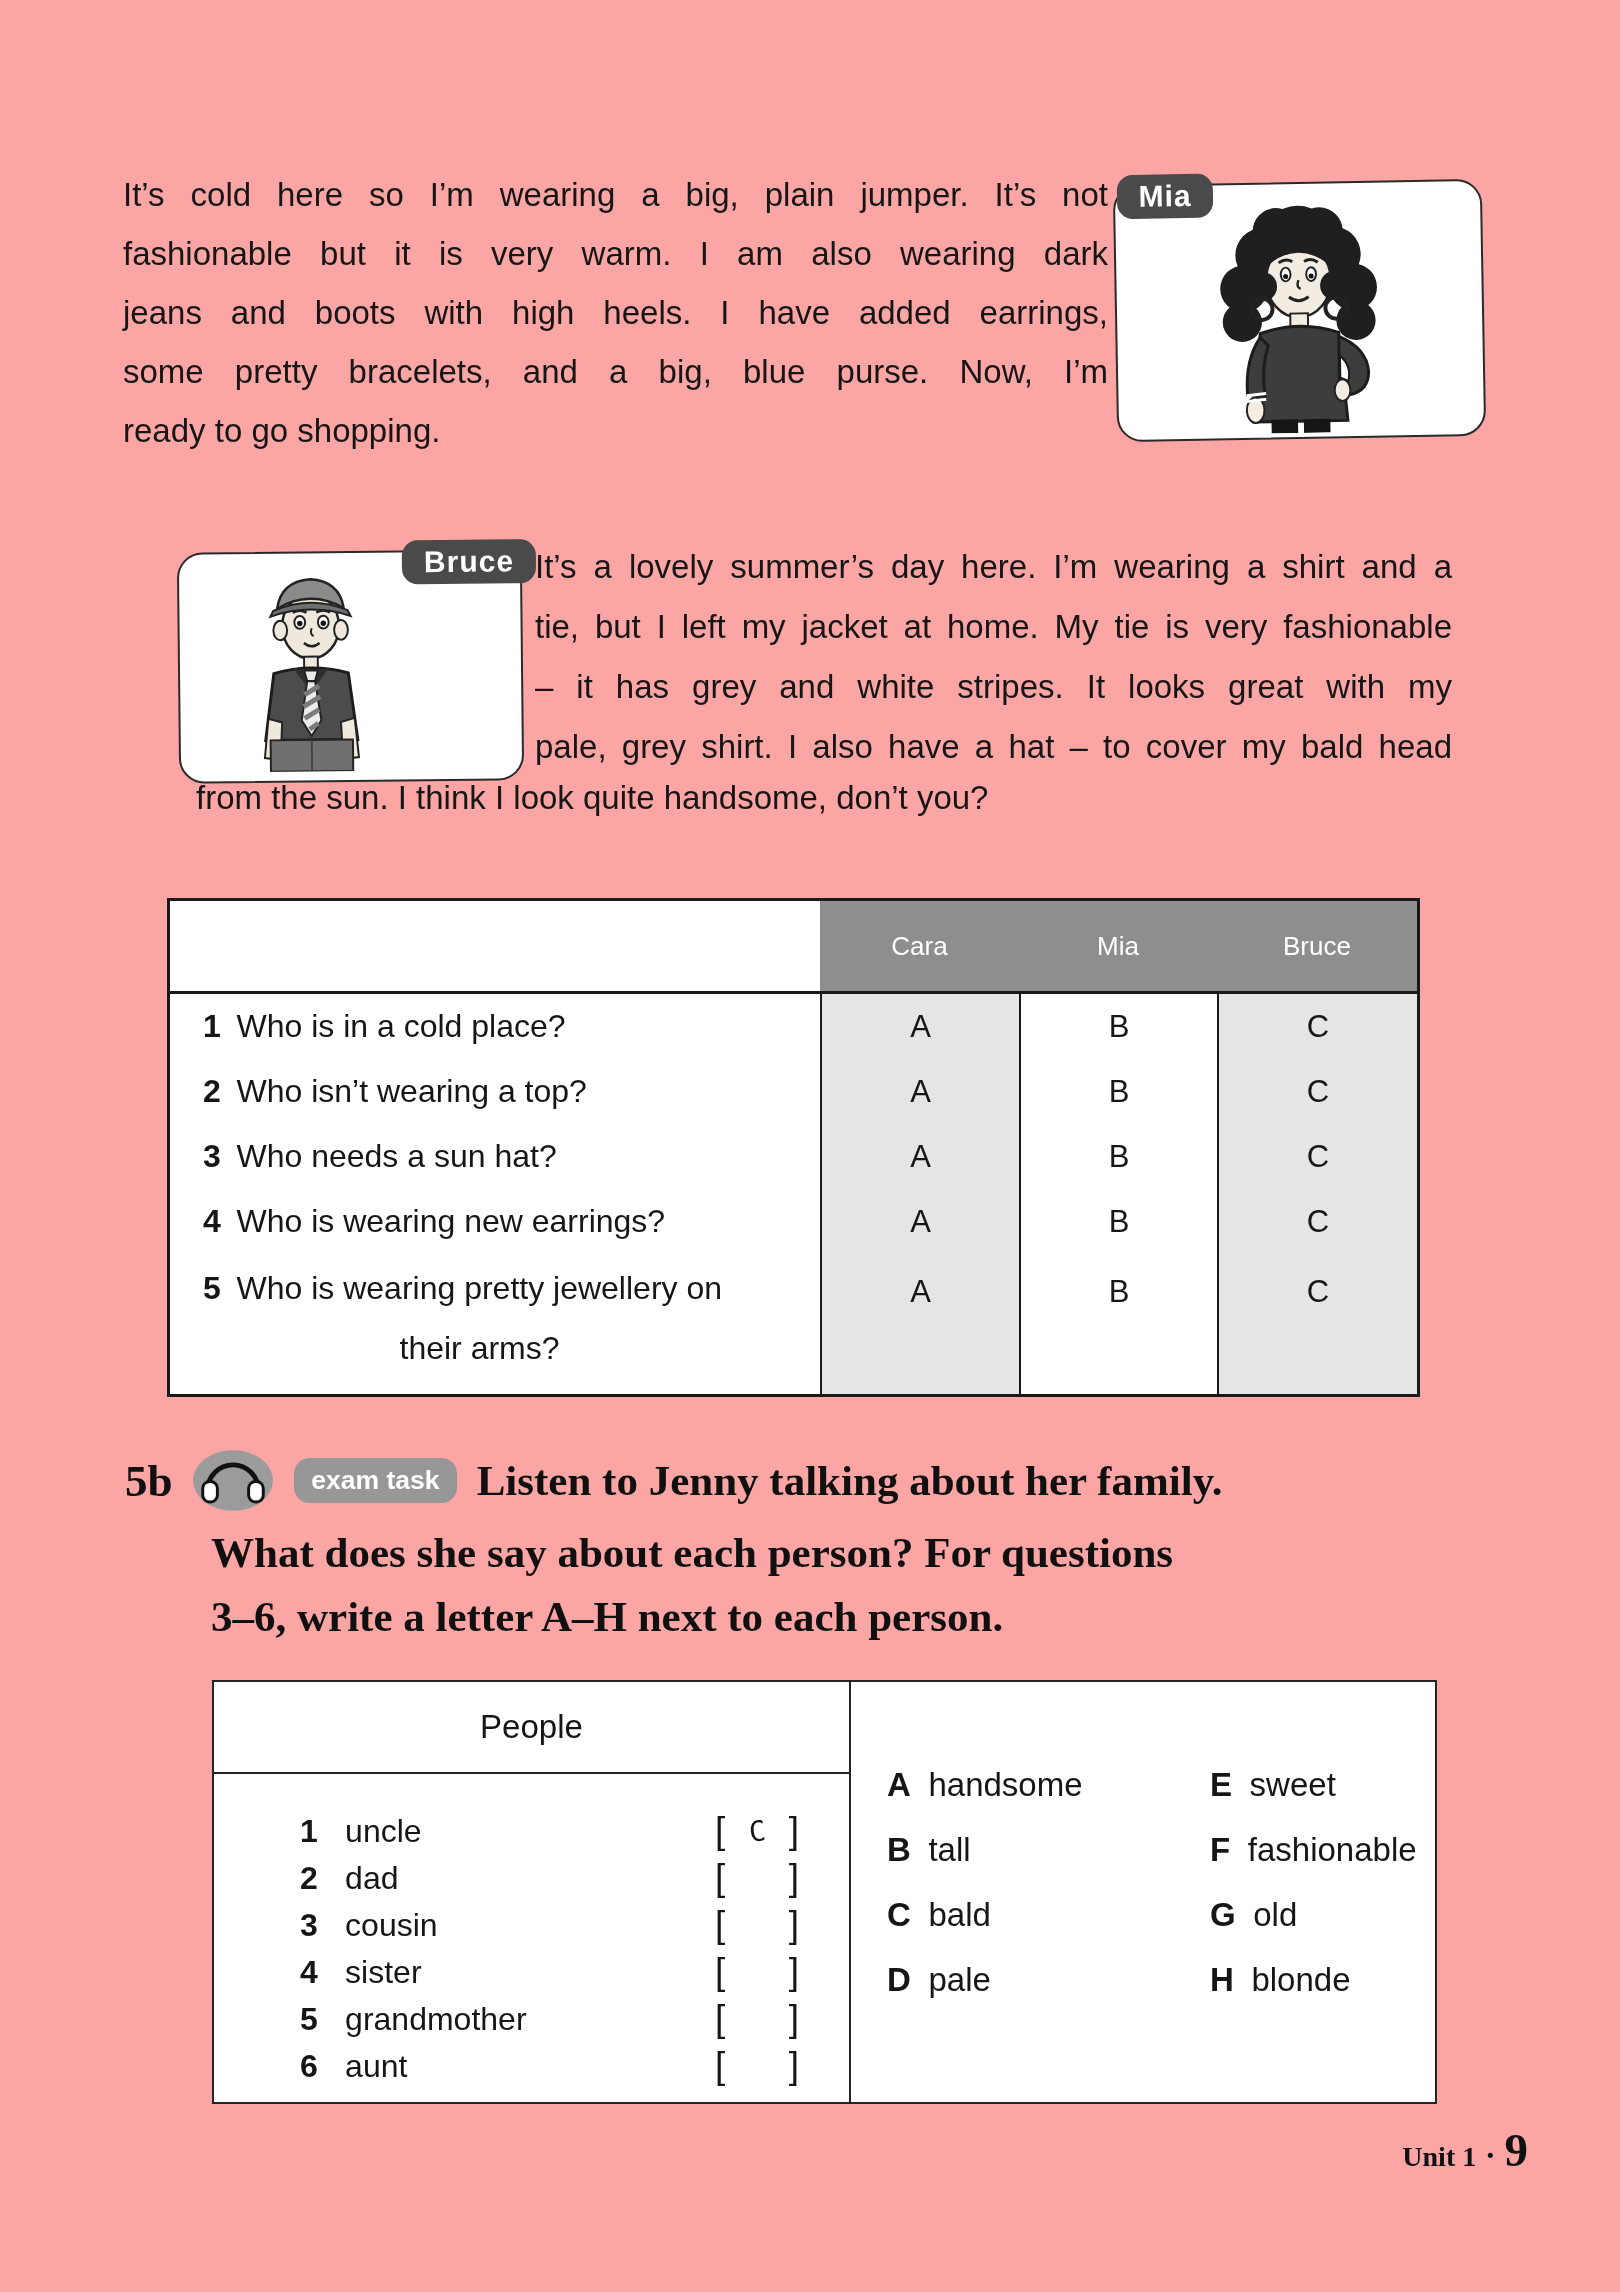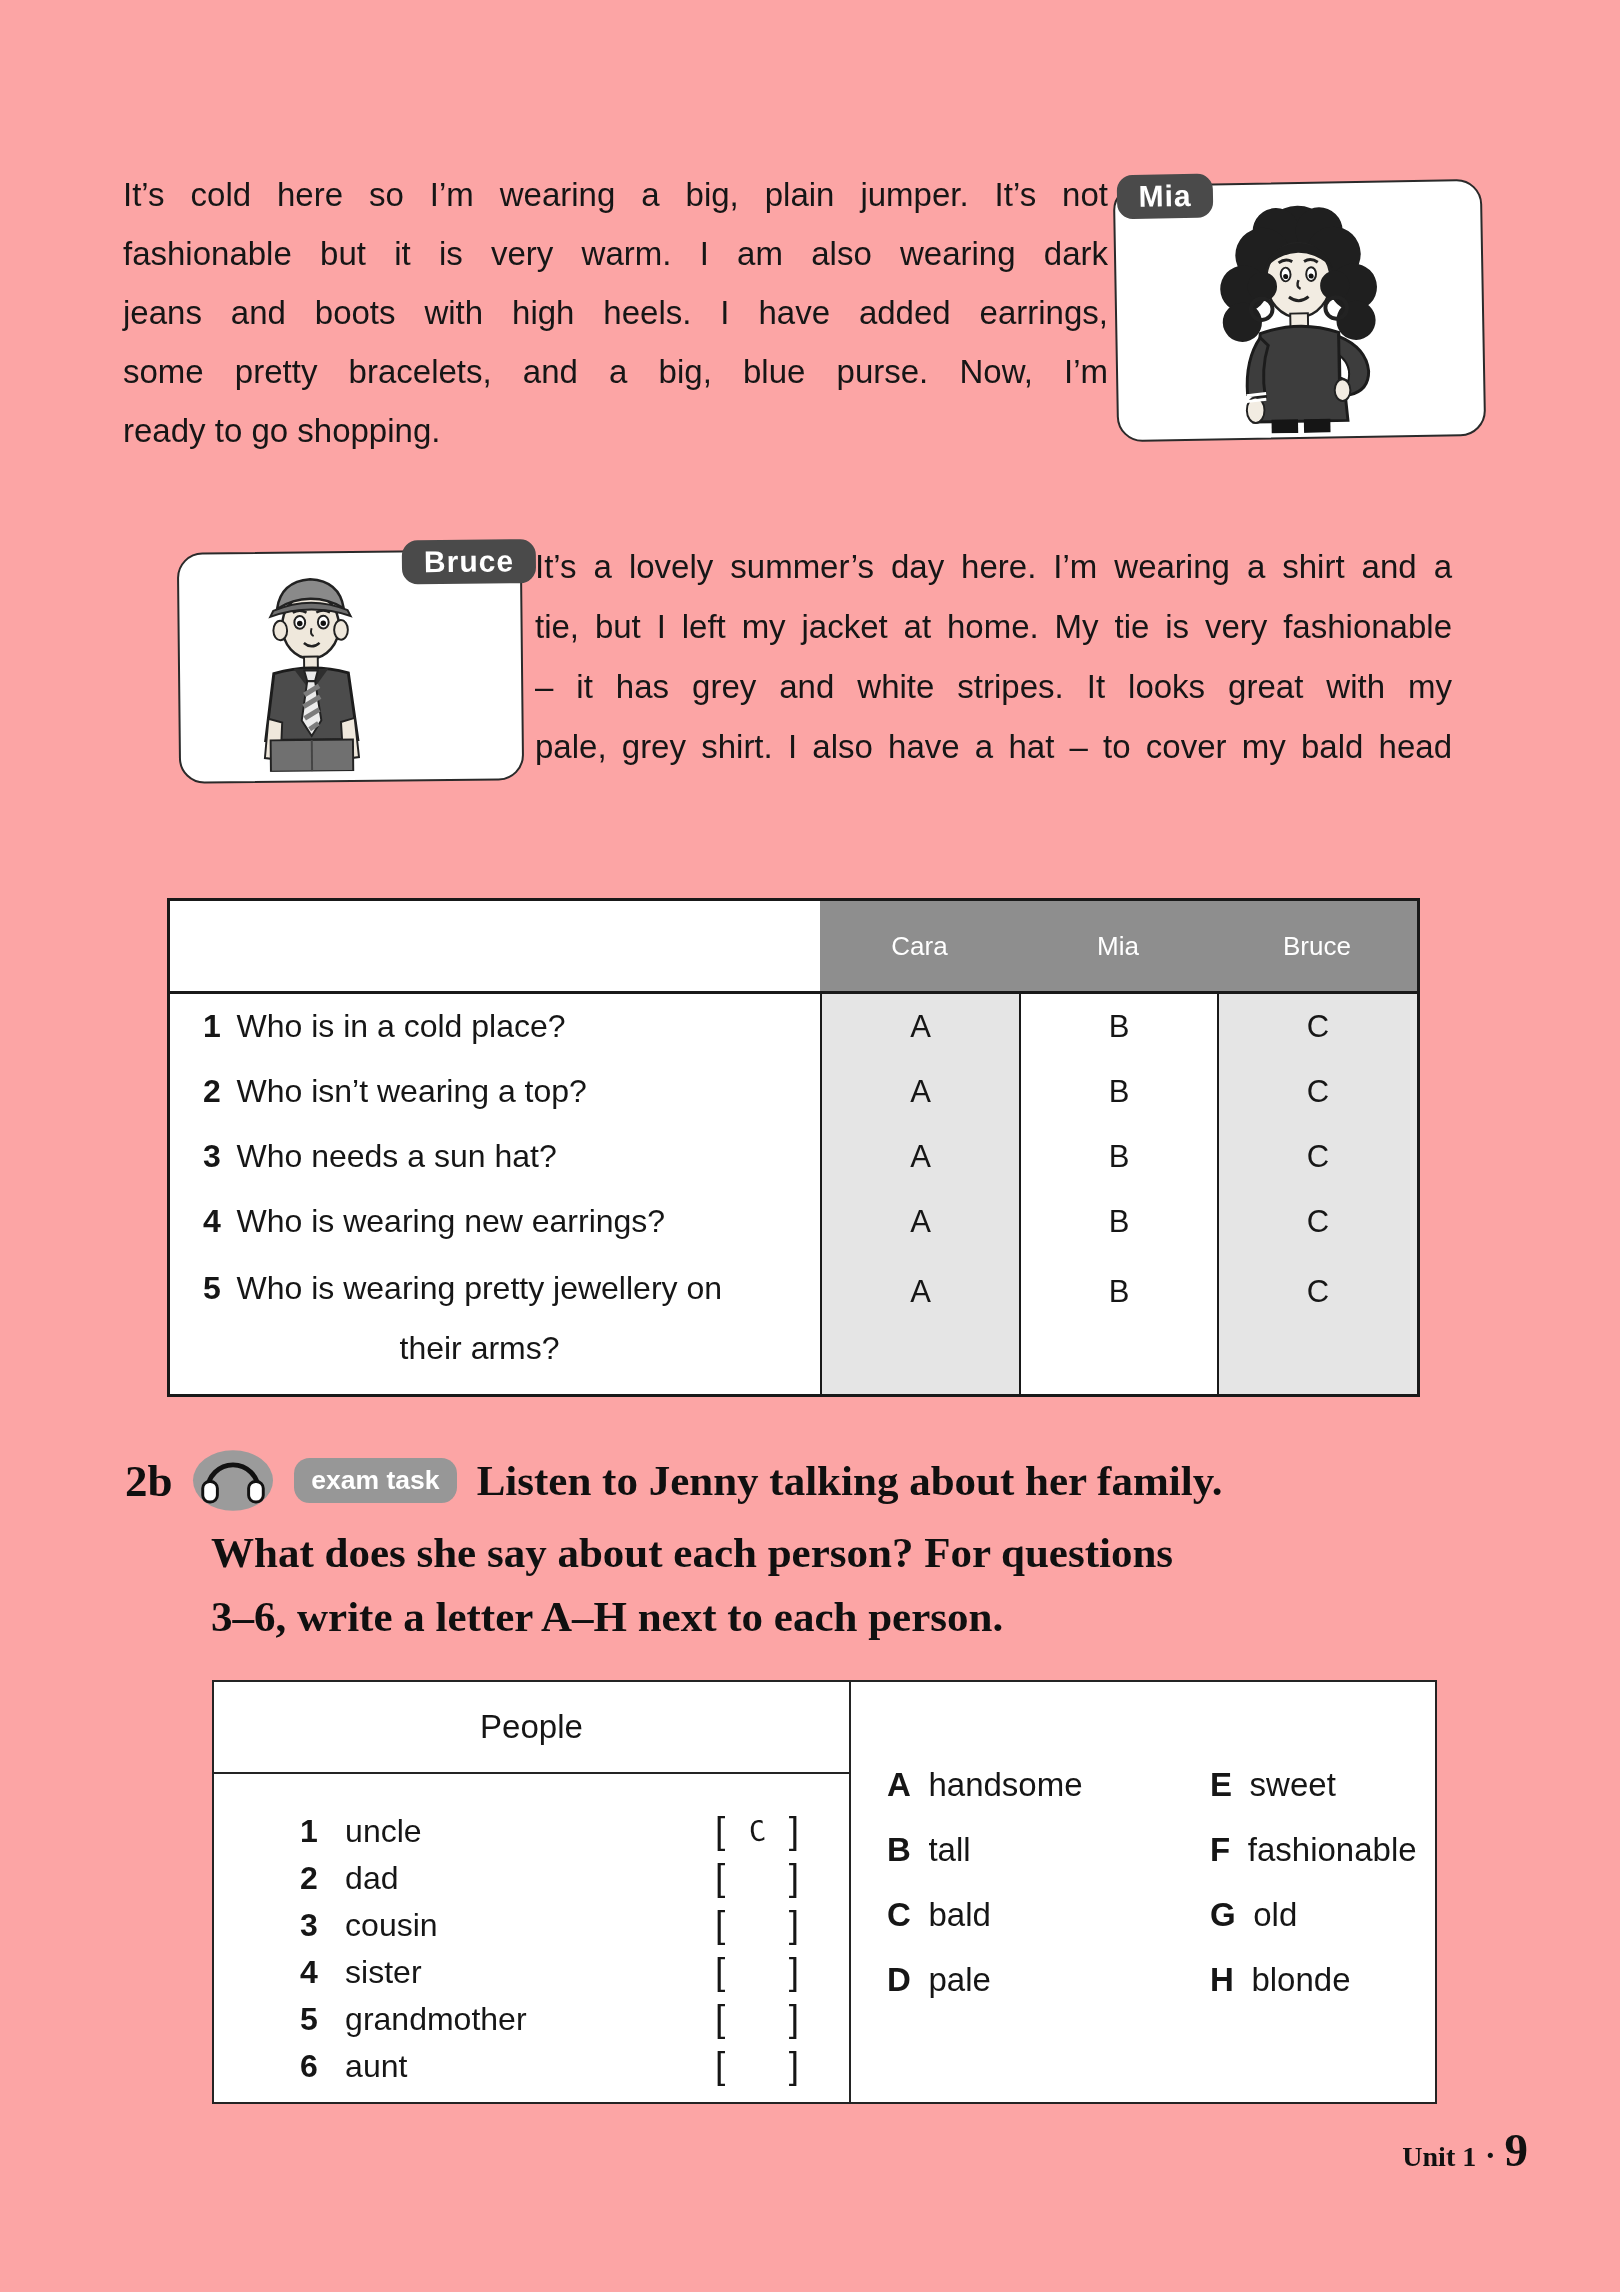--- a/index.html
+++ b/index.html
@@ -170,20 +170,21 @@
     </div>
     <div class="badge">Bruce</div>
   </div>
 
   <div class="para bruce-para">
     <span class="line just">It’s a lovely summer’s day here. I’m wearing a shirt and a</span>
     <span class="line just">tie, but I left my jacket at home. My tie is very fashionable</span>
     <span class="line just">– it has grey and white stripes. It looks great with my</span>
     <span class="line just">pale, grey shirt. I also have a hat – to cover my bald head</span>
   </div>
+  <div class="bruce-cont">from the sun. I think I look quite handsome, don’t you?</div>
 
   <div class="who-table">
     <div class="wt-cell wt-head first"></div>
     <div class="wt-cell wt-head">Cara</div>
     <div class="wt-cell wt-head">Mia</div>
     <div class="wt-cell wt-head">Bruce</div>
 
     <div class="wt-cell wt-q">
       <span class="qnum">1</span>
       <span>Who is in a cold place?</span>
@@ -225,21 +226,21 @@
         <div class="qline2">their arms?</div>
       </div>
     </div>
     <div class="wt-cell wt-opt col-shaded opt-row5">A</div>
     <div class="wt-cell wt-opt opt-row5">B</div>
     <div class="wt-cell wt-opt col-shaded opt-row5">C</div>
   </div>
 
   <div class="heading">
     <div class="h-line1">
-      <span class="h-num">2b</span>
+      <span class="h-num">5b</span>
       <svg viewBox="0 0 84 64" width="82" height="63">
         <ellipse cx="42" cy="32" rx="41" ry="31" fill="#9b9b9b"></ellipse>
         <path d="M16,42 A26,26 0 0 1 68,42" stroke="#111" stroke-width="5" fill="none"></path>
         <rect x="11" y="33" width="15" height="21" rx="7" fill="#fff" stroke="#111" stroke-width="3"></rect>
         <rect x="58" y="33" width="15" height="21" rx="7" fill="#fff" stroke="#111" stroke-width="3"></rect>
       </svg>
       <span class="exam-badge">exam task</span>
       <span class="h-text">Listen to Jenny talking about her family.</span>
     </div>
     <div class="h-line2">What does she say about each person? For questions</div>

